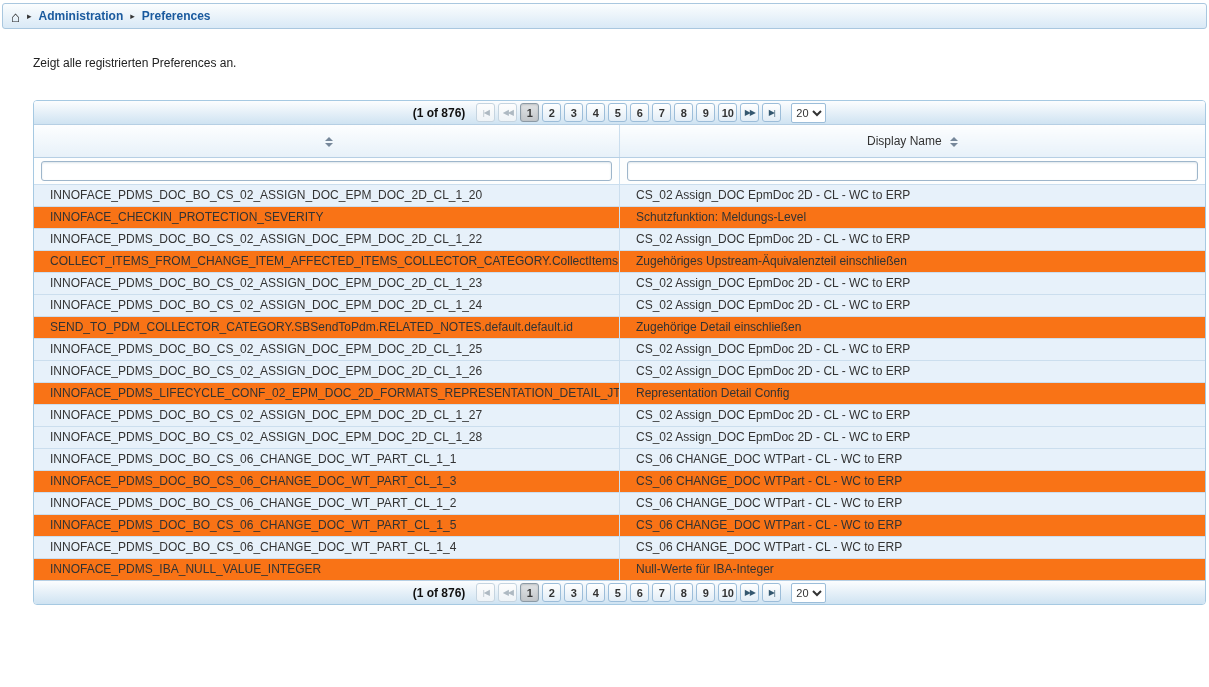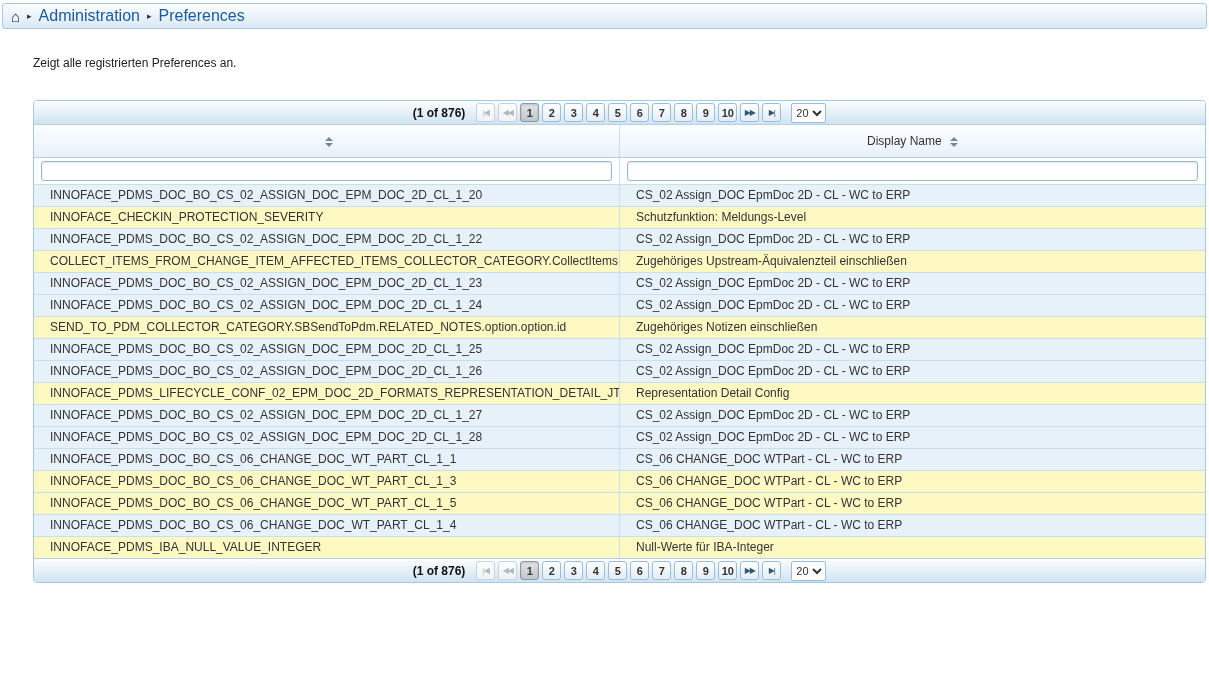--- a/index.html
+++ b/index.html
@@ -16,21 +16,21 @@
     margin:3px 2px 0 2px;
     border:1px solid #a9c7df;
     border-radius:3px;
     background:linear-gradient(#fbfdfe,#d9e9f6);
     height:26px;
     display:flex; align-items:center;
     padding:0 8px; gap:7px;
   }
   .home-ic { font-size:15px; color:#222; cursor:pointer; line-height:1; }
   .crumb-sep { color:#333; font-size:9px; line-height:1; }
-  .crumb { color:#1a5a9e; font-weight:normal; font-size:16px; text-decoration:none; cursor:pointer; }
+  .crumb { color:#1a5a9e; font-weight:bold; font-size:12px; text-decoration:none; cursor:pointer; }
 
   
   .desc { margin:27px 0 16px 33px; font-size:12px; color:#222; }
 
   
   .datatable {
     margin:30px 3px 0 33px;
     border:1px solid #a6c9e2;
     border-radius:4px;
     overflow:hidden;
@@ -83,21 +83,21 @@
     padding:0 5px; font-size:12px; color:#333;
     box-shadow:inset 0 1px 2px rgba(120,150,175,.25);
   }
   tbody td {
     height:22px; padding:0 16px;
     border-top:1px solid #cbdeee;
     font-size:12px; color:#333;
     white-space:nowrap; overflow:hidden;
   }
   tbody tr.shaded td { background:#e7f1fa; }
-  tbody tr.plain  td { background:#fef9c3; }
+  tbody tr.plain  td { background:#f97316; }
 
   
   .sort-ic { display:inline-flex; flex-direction:column; gap:2px; vertical-align:middle; margin-left:5px; }
   .sort-ic .up { width:0; height:0; border-left:4px solid transparent; border-right:4px solid transparent; border-bottom:4px solid #76879a; }
   .sort-ic .down { width:0; height:0; border-left:4px solid transparent; border-right:4px solid transparent; border-top:4px solid #76879a; }
 </style>
 </head>
 <body>
 
 <div class="breadcrumb-bar">
@@ -180,22 +180,22 @@
         </tr>
         <tr class="shaded">
           <td class="col-name">INNOFACE_PDMS_DOC_BO_CS_02_ASSIGN_DOC_EPM_DOC_2D_CL_1_23</td>
           <td class="col-display">CS_02 Assign_DOC EpmDoc 2D - CL - WC to ERP</td>
         </tr>
         <tr class="shaded">
           <td class="col-name">INNOFACE_PDMS_DOC_BO_CS_02_ASSIGN_DOC_EPM_DOC_2D_CL_1_24</td>
           <td class="col-display">CS_02 Assign_DOC EpmDoc 2D - CL - WC to ERP</td>
         </tr>
         <tr class="plain">
-          <td class="col-name">SEND_TO_PDM_COLLECTOR_CATEGORY.SBSendToPdm.RELATED_NOTES.option.option.id</td>
-          <td class="col-display">Zugehöriges Notizen einschließen</td>
+          <td class="col-name">SEND_TO_PDM_COLLECTOR_CATEGORY.SBSendToPdm.RELATED_NOTES.default.default.id</td>
+          <td class="col-display">Zugehörige Detail einschließen</td>
         </tr>
         <tr class="shaded">
           <td class="col-name">INNOFACE_PDMS_DOC_BO_CS_02_ASSIGN_DOC_EPM_DOC_2D_CL_1_25</td>
           <td class="col-display">CS_02 Assign_DOC EpmDoc 2D - CL - WC to ERP</td>
         </tr>
         <tr class="shaded">
           <td class="col-name">INNOFACE_PDMS_DOC_BO_CS_02_ASSIGN_DOC_EPM_DOC_2D_CL_1_26</td>
           <td class="col-display">CS_02 Assign_DOC EpmDoc 2D - CL - WC to ERP</td>
         </tr>
         <tr class="plain">
@@ -209,20 +209,24 @@
         <tr class="shaded">
           <td class="col-name">INNOFACE_PDMS_DOC_BO_CS_02_ASSIGN_DOC_EPM_DOC_2D_CL_1_28</td>
           <td class="col-display">CS_02 Assign_DOC EpmDoc 2D - CL - WC to ERP</td>
         </tr>
         <tr class="shaded">
           <td class="col-name">INNOFACE_PDMS_DOC_BO_CS_06_CHANGE_DOC_WT_PART_CL_1_1</td>
           <td class="col-display">CS_06 CHANGE_DOC WTPart - CL - WC to ERP</td>
         </tr>
         <tr class="plain">
           <td class="col-name">INNOFACE_PDMS_DOC_BO_CS_06_CHANGE_DOC_WT_PART_CL_1_3</td>
+          <td class="col-display">CS_06 CHANGE_DOC WTPart - CL - WC to ERP</td>
+        </tr>
+        <tr class="shaded">
+          <td class="col-name">INNOFACE_PDMS_DOC_BO_CS_06_CHANGE_DOC_WT_PART_CL_1_2</td>
           <td class="col-display">CS_06 CHANGE_DOC WTPart - CL - WC to ERP</td>
         </tr>
         <tr class="plain">
           <td class="col-name">INNOFACE_PDMS_DOC_BO_CS_06_CHANGE_DOC_WT_PART_CL_1_5</td>
           <td class="col-display">CS_06 CHANGE_DOC WTPart - CL - WC to ERP</td>
         </tr>
         <tr class="shaded">
           <td class="col-name">INNOFACE_PDMS_DOC_BO_CS_06_CHANGE_DOC_WT_PART_CL_1_4</td>
           <td class="col-display">CS_06 CHANGE_DOC WTPart - CL - WC to ERP</td>
         </tr>

